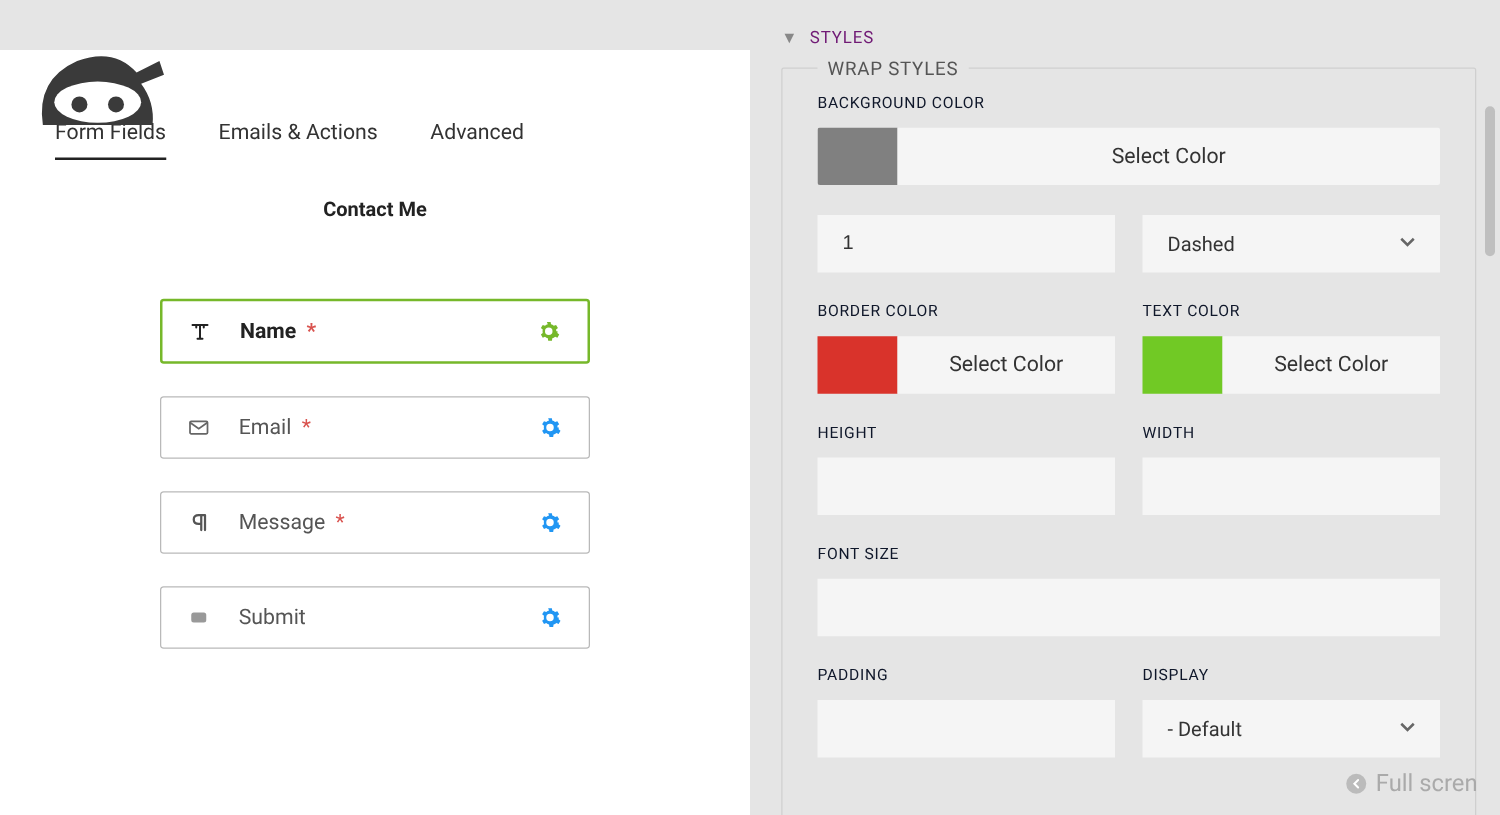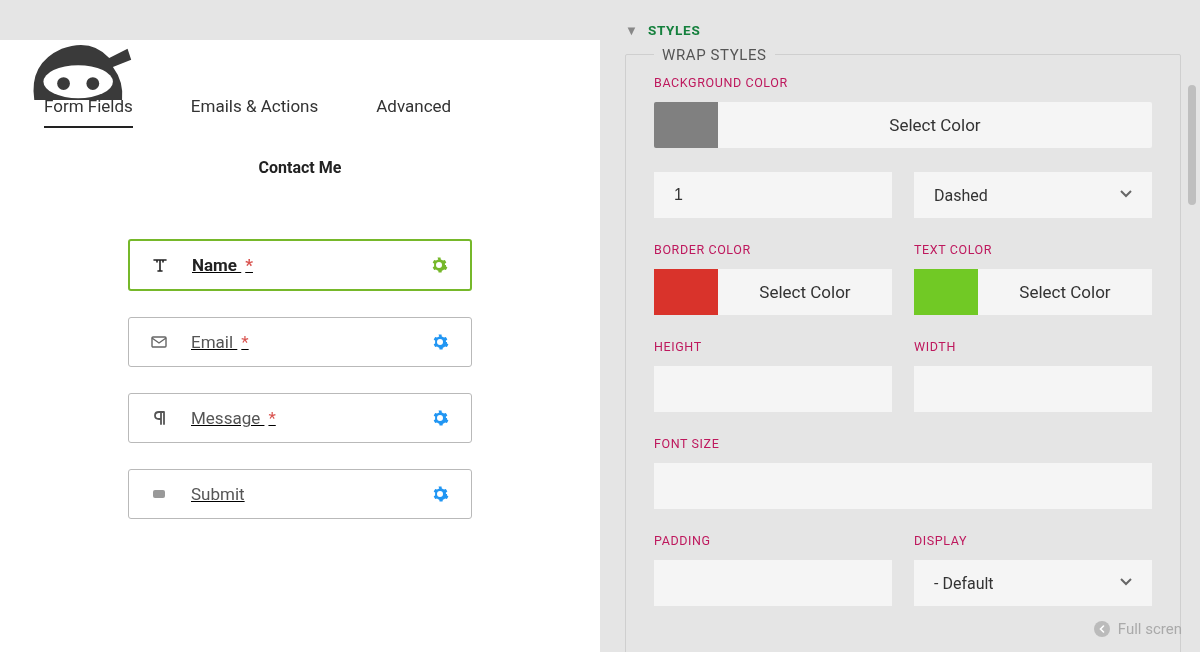--- a/index.html
+++ b/index.html
@@ -2,63 +2,63 @@
 <html><head>
   <meta charset="utf-8">
   <style>
     * { margin: 0; padding: 0; box-sizing: border-box; }
     body { font-family: -apple-system, BlinkMacSystemFont, "Segoe UI", Roboto, Helvetica, Arial, sans-serif; background: #e5e5e5; width: 1200px; height: 652px; overflow: hidden; position: relative; }
 
     .left-panel { position: absolute; left: 0; top: 40px; width: 600px; height: 612px; background: #fff; }
     .logo { position: absolute; left: 22px; top: -4px; width: 116px; height: 64px; }
     .logo svg { width: 100%; height: 100%; }
 
-    .tabs { display: flex; gap: 58px; padding: 56px 44px 0 44px; }
+    .tabs { display: flex; gap: 42px; padding: 56px 44px 0 44px; }
     .tab { font-size: 17px; color: #333; padding-bottom: 10px; cursor: pointer; }
     .tab.active { border-bottom: 2px solid #222; font-weight: 400; }
 
     .form-title { font-size: 16px; font-weight: 700; color: #222; padding: 30px 44px 0 44px; text-align: center; }
 
     .fields { padding: 62px 128px 0 128px; }
-    .field-row { display: flex; align-items: center; border: 1px solid #b9b9b9; border-radius: 3px; padding: 14px 20px 14px 20px; margin-bottom: 26px; background: #fff; position: relative; text-decoration: underline; }
+    .field-row { display: flex; align-items: center; border: 1px solid #b9b9b9; border-radius: 3px; padding: 14px 20px 14px 20px; margin-bottom: 26px; background: #fff; position: relative; }
     .field-row.selected { border: 2px solid #76b82a; }
     .field-icon { width: 20px; display: flex; align-items: center; justify-content: center; color: #444; margin-right: 22px; }
     .field-row.selected .field-label { font-weight: 700; color: #222; }
     .field-label { font-size: 17px; color: #555; }
     .req { color: #d9534f; margin-left: 4px; }
     .gear { position: absolute; right: 22px; top: 50%; transform: translateY(-50%); cursor: pointer; }
     .gear svg { display: block; }
 
     .right-panel { position: absolute; left: 625px; top: 22px; width: 556px; }
     .section-header { display: flex; align-items: center; gap: 10px; margin-bottom: 16px; }
     .section-header .tri { color: #888; font-size: 13px; }
-    .section-header .title { font-size: 13.5px; font-weight: 700; letter-spacing: 0.7px; color: #15803d; }
+    .section-header .title { font-size: 13.5px; font-weight: 400; letter-spacing: 0.7px; color: #701a75; }
 
     .fieldset { border: 1px solid #cfcfcf; border-radius: 2px; padding: 20px 28px 24px 28px; position: relative; }
     .legend { position: absolute; top: -9px; left: 28px; background: #e5e5e5; padding: 0 8px; font-size: 15px; letter-spacing: 0.6px; color: #555; }
 
-    .prop-label { font-size: 12.5px; letter-spacing: 0.6px; color: #be185d; margin-bottom: 12px; }
+    .prop-label { font-size: 12.5px; letter-spacing: 0.6px; color: #0f172a; margin-bottom: 12px; }
     .prop-block { margin-bottom: 24px; }
 
     .color-row { display: flex; height: 46px; border-radius: 2px; overflow: hidden; }
     .swatch { width: 64px; flex-shrink: 0; }
     .color-btn { flex: 1; background: #f5f5f5; display: flex; align-items: center; justify-content: center; font-size: 17px; color: #333; cursor: pointer; }
 
     .two-col { display: flex; gap: 22px; }
     .col { flex: 1; }
 
     .sm-color-row { display: flex; height: 46px; }
     .sm-swatch { width: 64px; flex-shrink: 0; }
     .sm-btn { flex: 1; background: #f5f5f5; display: flex; align-items: center; justify-content: center; font-size: 17px; color: #333; cursor: pointer; }
 
     .input-box { height: 46px; background: #f5f5f5; border: none; width: 100%; padding: 0 20px; font-size: 16px; color: #333; outline: none; }
     .select-box { height: 46px; background: #f5f5f5; width: 100%; display: flex; align-items: center; justify-content: space-between; padding: 0 18px 0 20px; font-size: 16px; color: #333; cursor: pointer; }
     .chev { color: #666; }
 
-    .full-screen { position: absolute; right: 18px; bottom: 14px; display: flex; align-items: center; gap: 8px; color: #aaa; font-size: 15px; cursor: pointer; }
+    .full-screen { position: absolute; right: 18px; bottom: 14px; display: flex; align-items: center; gap: 8px; color: #aaa; font-size: 19px; cursor: pointer; }
     .full-screen .circ { width: 16px; height: 16px; border-radius: 50%; background: #bbb; display: flex; align-items: center; justify-content: center; }
 
     .scroll-thumb { position: absolute; right: 4px; top: 85px; width: 8px; height: 120px; background: #bfbfbf; border-radius: 4px; }
   </style>
 </head>
 <body>
 
 <div class="left-panel">
 
   <div class="logo">

